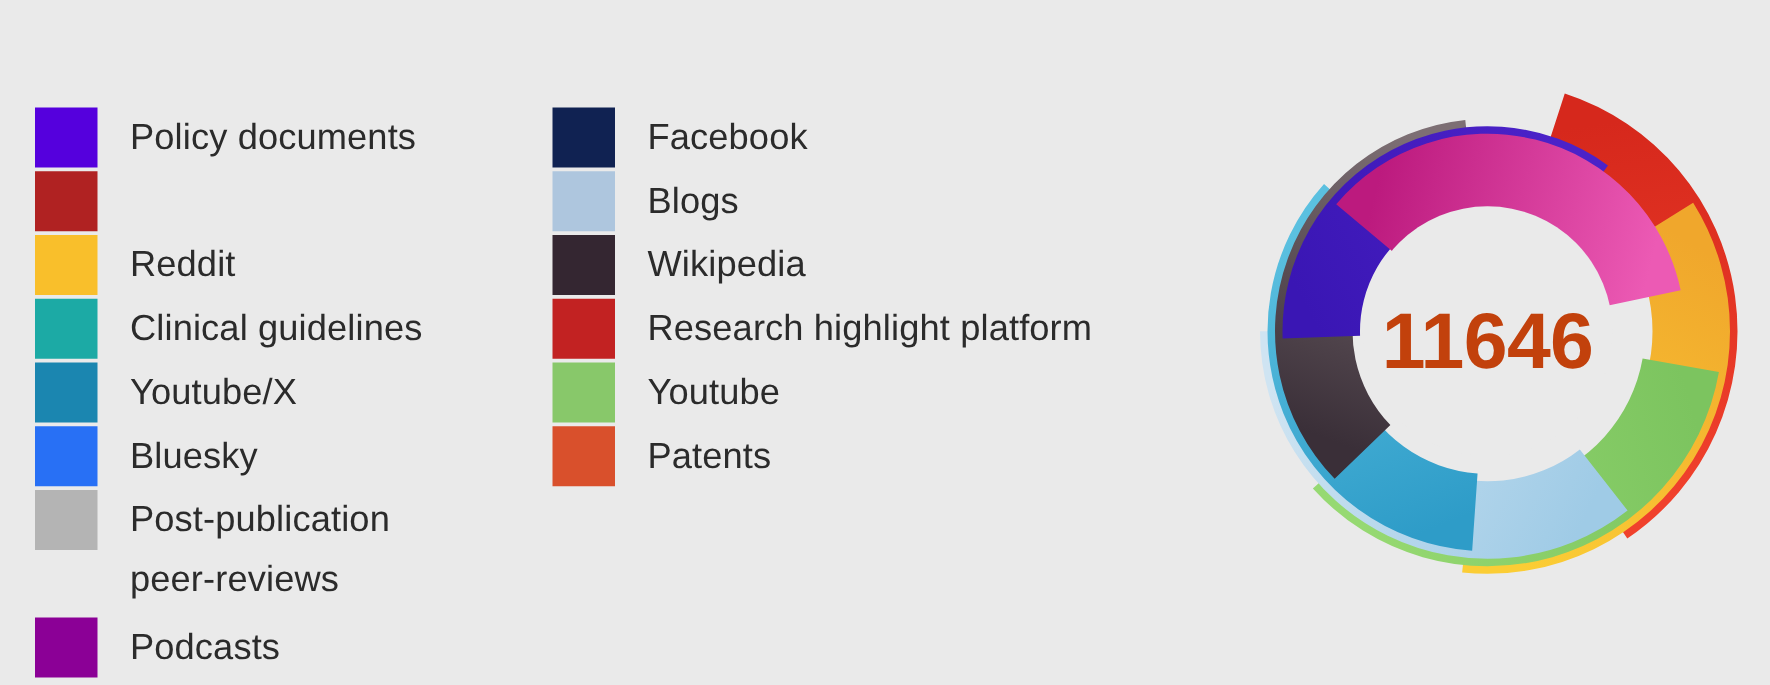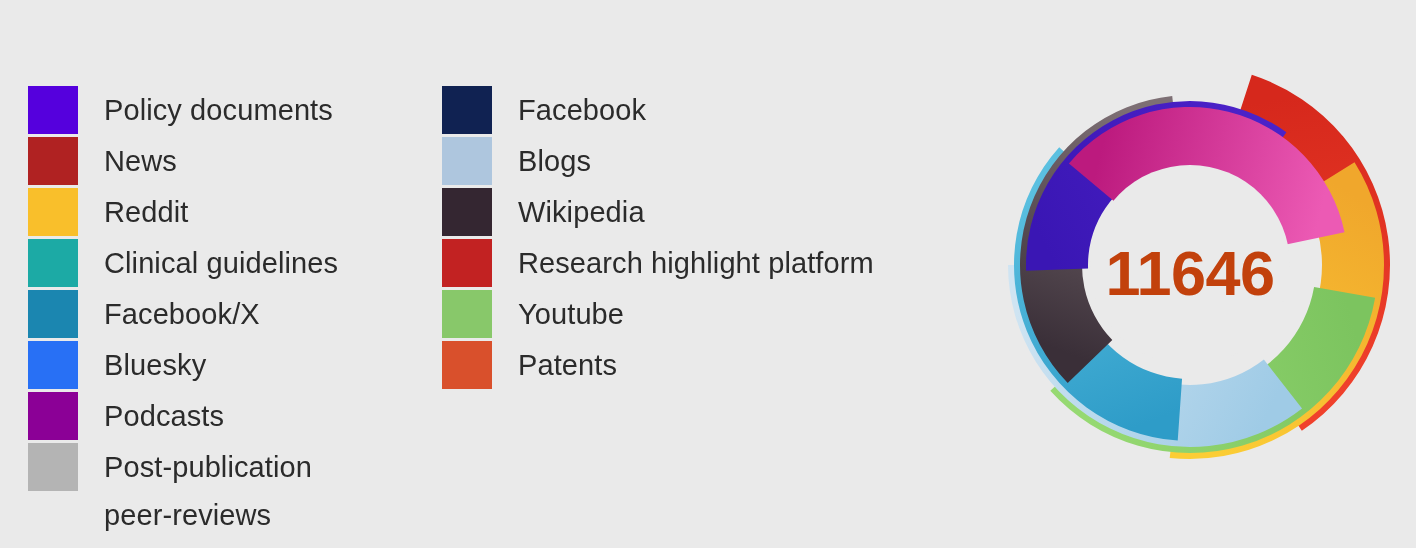--- a/index.html
+++ b/index.html
@@ -106,52 +106,51 @@
 
     <div class="legend-col col-left">
 
       <div class="legend-item">
         <span class="swatch" style="background: rgb(85, 0, 221);"></span>
         <span class="legend-label">Policy documents</span>
       </div>
 
       <div class="legend-item">
         <span class="swatch" style="background: rgb(176, 34, 34);"></span>
-        <span class="legend-label">News</span>
       </div>
 
       <div class="legend-item">
         <span class="swatch" style="background: rgb(249, 191, 43);"></span>
         <span class="legend-label">Reddit</span>
       </div>
 
       <div class="legend-item">
         <span class="swatch" style="background: rgb(28, 170, 165);"></span>
         <span class="legend-label">Clinical guidelines</span>
       </div>
 
       <div class="legend-item">
         <span class="swatch" style="background: rgb(27, 134, 176);"></span>
-        <span class="legend-label">Facebook/X</span>
+        <span class="legend-label">Youtube/X</span>
       </div>
 
       <div class="legend-item">
         <span class="swatch" style="background: rgb(40, 112, 245);"></span>
         <span class="legend-label">Bluesky</span>
-      </div>
-
-      <div class="legend-item">
-        <span class="swatch" style="background: rgb(139, 0, 150);"></span>
-        <span class="legend-label">Podcasts</span>
       </div>
 
       <div class="legend-item tall">
         <span class="swatch" style="background: rgb(180, 180, 180);"></span>
         <span class="legend-label">Post-publication
 peer-reviews</span>
+      </div>
+
+      <div class="legend-item">
+        <span class="swatch" style="background: rgb(139, 0, 150);"></span>
+        <span class="legend-label">Podcasts</span>
       </div>
 
     </div>
 
     <div class="legend-col col-right">
 
       <div class="legend-item">
         <span class="swatch" style="background: rgb(16, 34, 82);"></span>
         <span class="legend-label">Facebook</span>
       </div>

